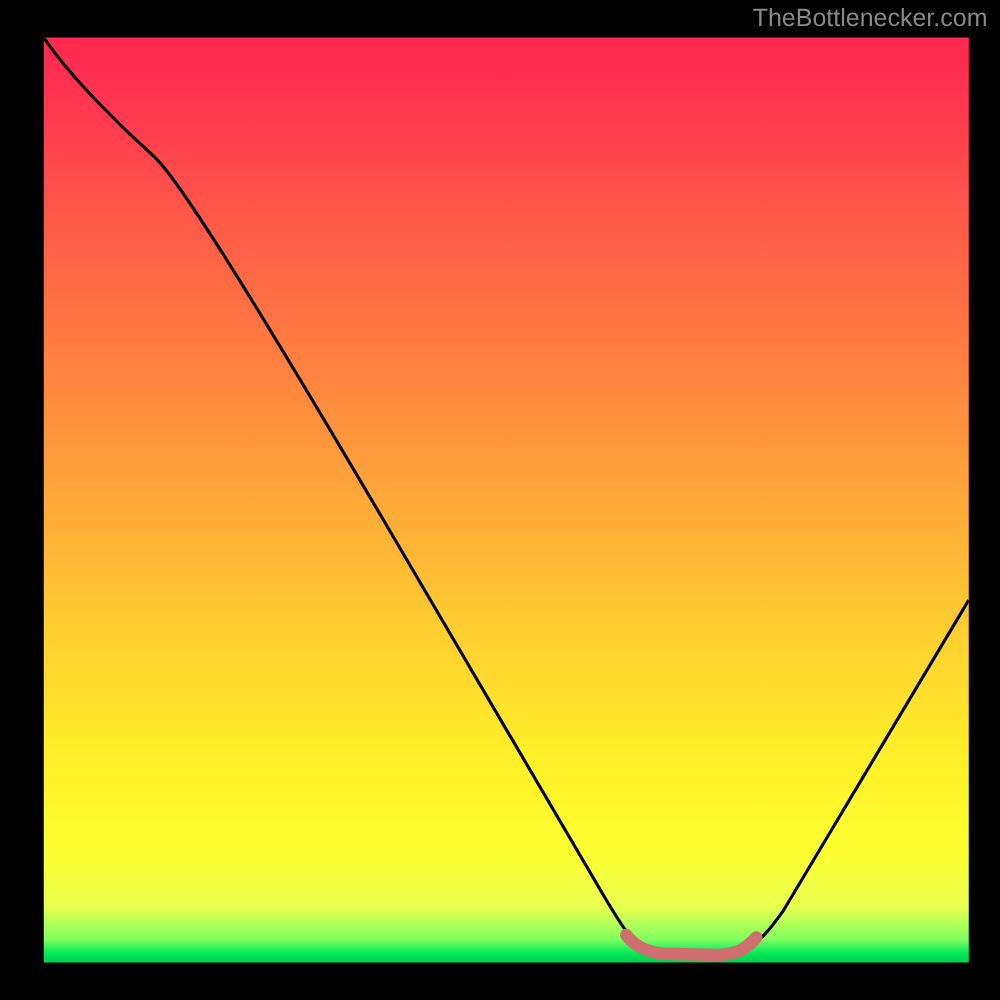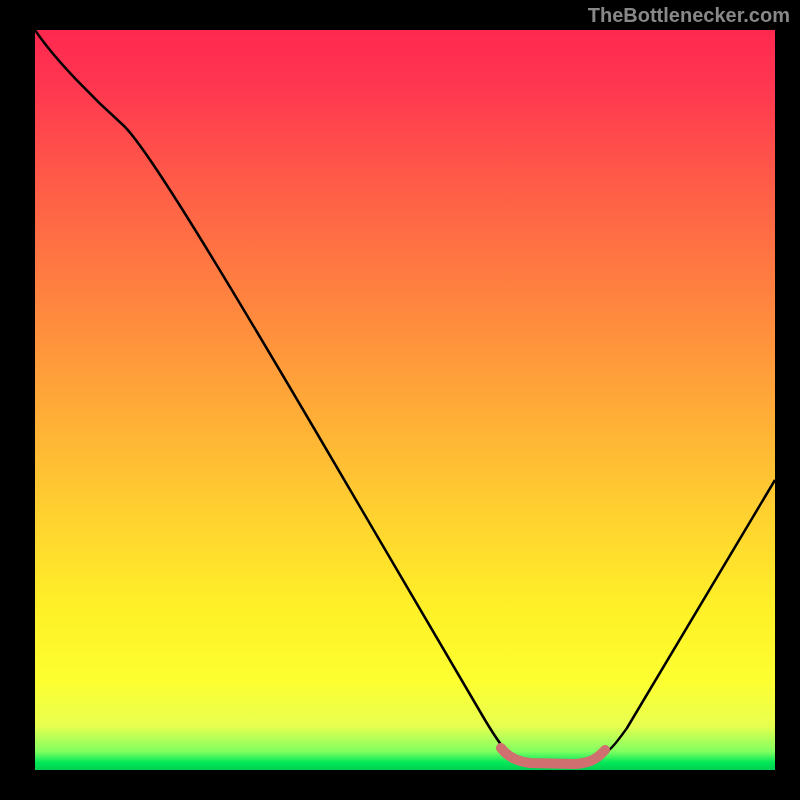--- a/index.html
+++ b/index.html
@@ -10,21 +10,21 @@
     background: #000;
     position: relative;
     font-family: Arial, sans-serif;
   }
   .watermark {
     position: absolute;
     top: 4px;
     right: 10px;
     color: #888;
     font-size: 20px;
-    font-weight: bold;
+    font-weight: normal;
     z-index: 10;
   }
   .plot-area {
     position: absolute;
     left: 35px;
     top: 30px;
     width: 740px;
     height: 740px;
   }
   .gradient-bg {

